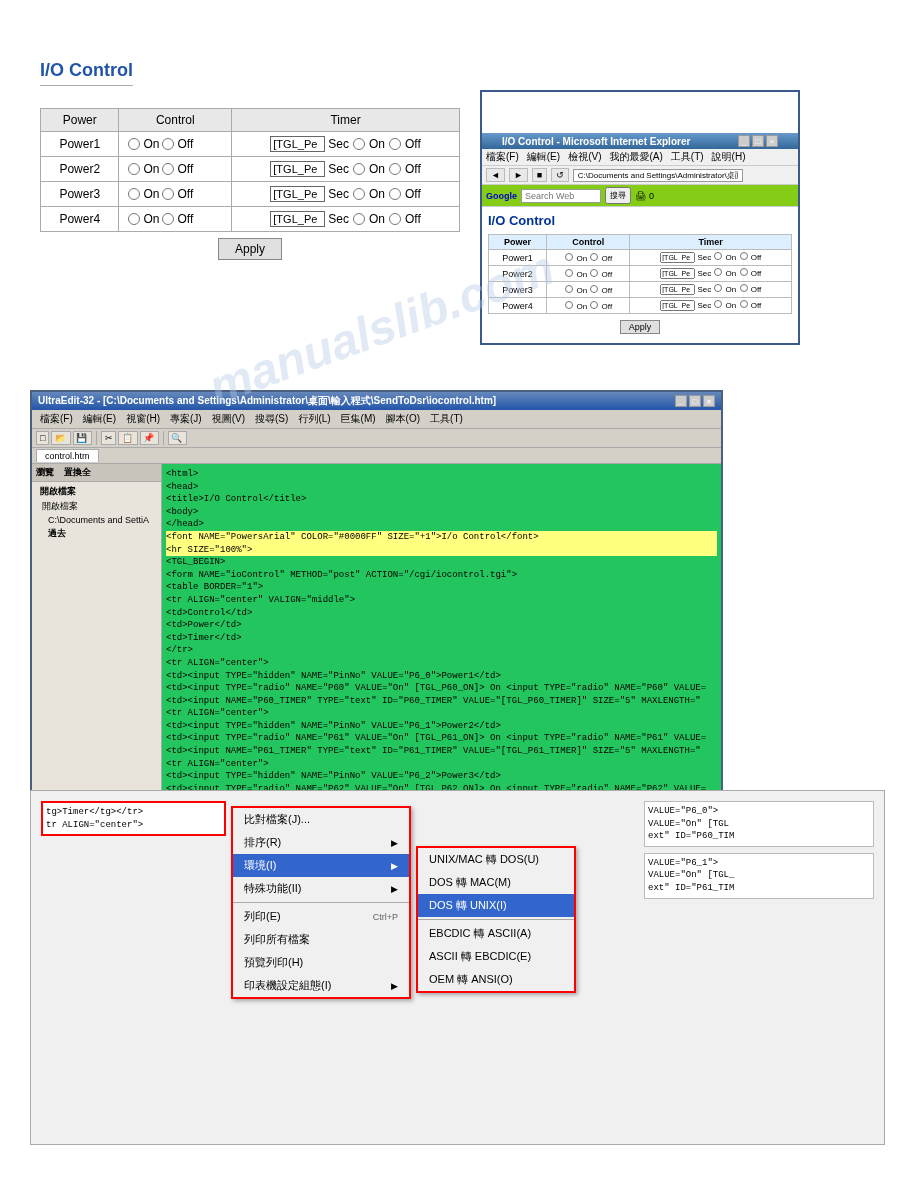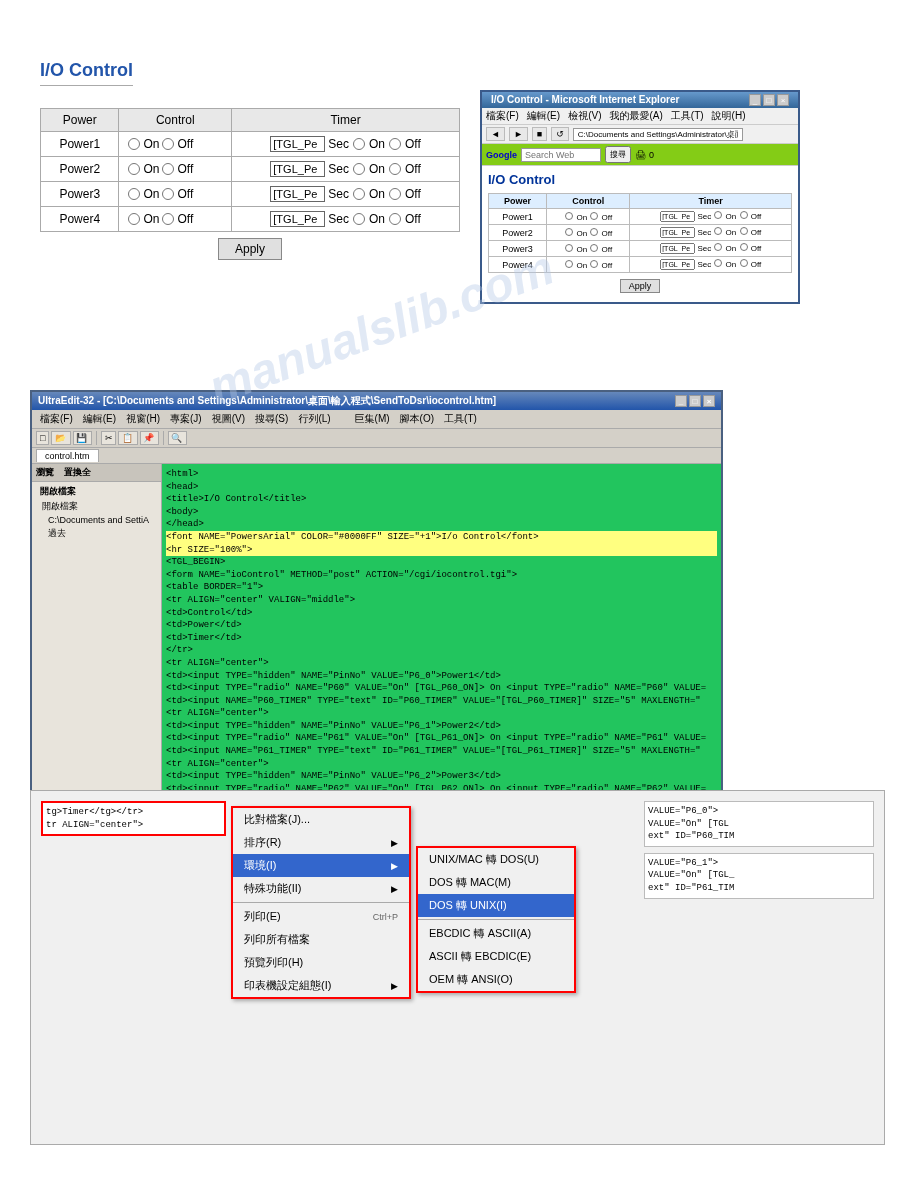--- a/index.html
+++ b/index.html
@@ -96,25 +96,26 @@
       width: 320px;
       border: 2px solid #3a5a8a;
       background: #fff;
       font-size: 10px;
       position: relative;
     }
 
     .ie-titlebar {
       background: linear-gradient(to bottom, #6699cc, #336699);
       color: #fff;
-      padding: 2px 9px;
+      padding: 2px 20px;
       font-size: 11px;
       display: flex;
       justify-content: space-between;
-      align-items: flex-start;
+      align-items: center;
+      margin-top: 41px;
     }
 
     .ie-titlebar-title {
       font-size: 10px;
       font-weight: bold;
     }
 
     .ie-titlebar-buttons {
       display: flex;
       gap: 2px;
@@ -670,21 +671,21 @@
     </div>
   </div>
   <div class="ue-menubar" id="ue-menubar">
       <span style="cursor: pointer;">檔案(F)</span>
       <span style="cursor: pointer;">編輯(E)</span>
       <span style="cursor: pointer;">視窗(H)</span>
       <span style="cursor: pointer;">專案(J)</span>
       <span style="cursor: pointer;">視圖(V)</span>
       <span style="cursor: pointer;">搜尋(S)</span>
       <span style="cursor: pointer;">行列(L)</span>
-      <span style="cursor: pointer; margin-left: 14px;">巨集(M)</span>
+      <span style="cursor: pointer;">巨集(M)</span>
       <span style="cursor: pointer;">腳本(O)</span>
       <span style="cursor: pointer;">工具(T)</span>
     </div>
   <div class="ue-toolbar">
     <button class="ue-tb-btn">□</button>
     <button class="ue-tb-btn">📂</button>
     <button class="ue-tb-btn">💾</button>
     <span style="width:1px;height:14px;background:#aaa;display:inline-block;margin:0 2px;"></span>
     <button class="ue-tb-btn">✂</button>
     <button class="ue-tb-btn">📋</button>
@@ -702,21 +703,21 @@
         &nbsp;&nbsp;
         <span>置換全</span>
       </div>
       <div class="ue-sidebar-tree">
         <div class="ue-tree-item" style="font-weight:bold;">
           <span>開啟檔案</span>
         </div>
         <div id="ue-tree-items">
             <div class="ue-tree-item" style="padding-left: 6px;">開啟檔案</div>
             <div class="ue-tree-item" style="padding-left: 12px;">C:\Documents and SettiA</div>
-            <div class="ue-tree-item" style="padding-left: 12px;">過去</div>
+            <div class="ue-tree-item" style="padding-left: 12px; font-weight: bold;">過去</div>
           </div>
       </div>
     </div>
     <div style="display:flex; flex-direction:column; flex:1; overflow:hidden;">
       <div class="ue-editor-area" id="ue-code-area">
           <div class="ue-code-line">&lt;html&gt;</div>
           <div class="ue-code-line">  &lt;head&gt;</div>
           <div class="ue-code-line">    &lt;title&gt;I/O Control&lt;/title&gt;</div>
           <div class="ue-code-line">  &lt;body&gt;</div>
           <div class="ue-code-line">  &lt;/head&gt;</div>

